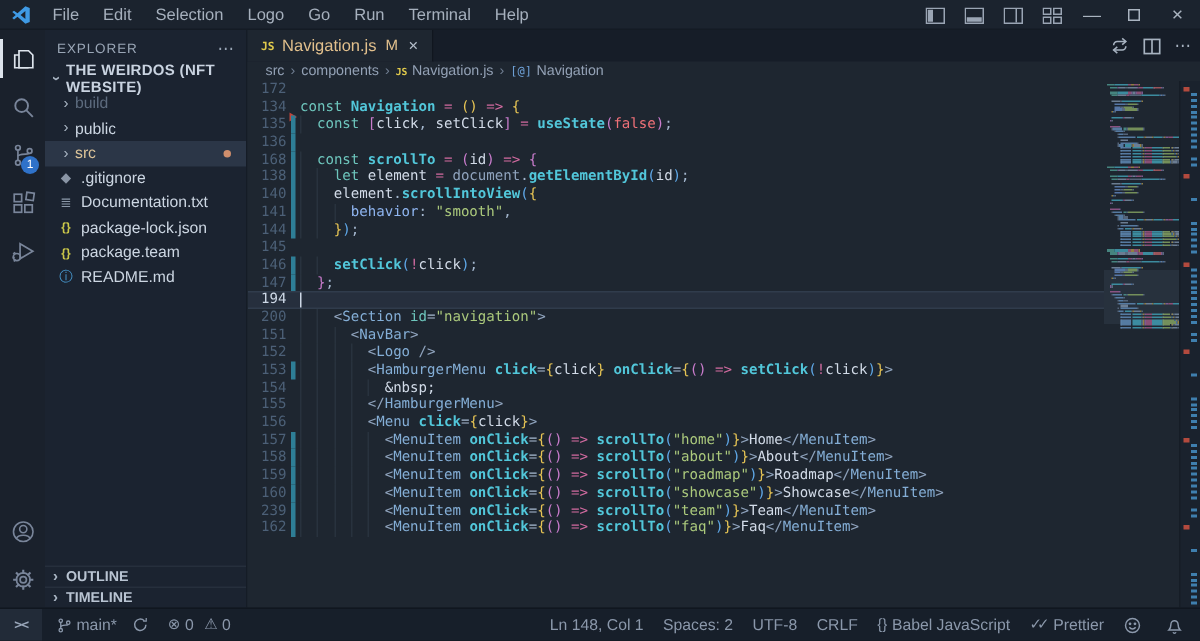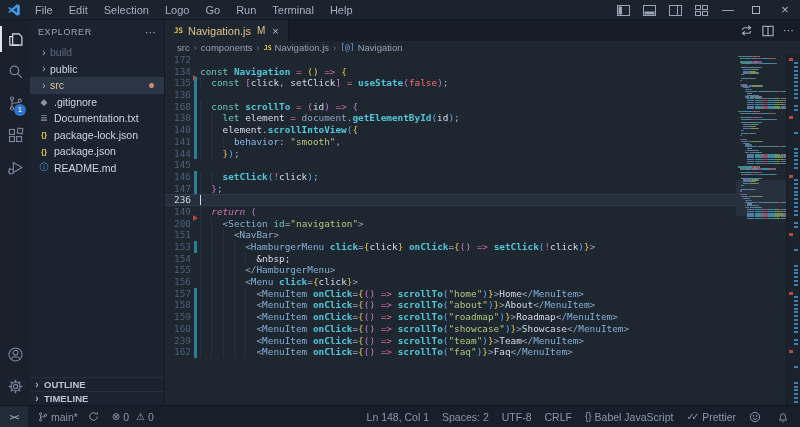--- a/index.html
+++ b/index.html
@@ -229,20 +229,24 @@
             </svg>
         </div>
       </div>
     </div>
 
     <div class="sidebar">
       <div class="sb-header">
         <span class="t">EXPLORER</span>
         <span class="dots">⋯</span>
       </div>
+      <div class="sb-section">
+        <span class="chev down">›</span>
+        <span>THE WEIRDOS (NFT WEBSITE)</span>
+      </div>
       <div id="explorer">
           <div class="sb-item dimmed">
             <span class="chev">›</span>
             <span class="lbl">build</span>
           </div>
           <div class="sb-item">
             <span class="chev">›</span>
             <span class="lbl">public</span>
           </div>
           <div class="sb-item selected">
@@ -257,21 +261,21 @@
           <div class="sb-item">
             <span class="fico" style="color: rgb(139, 152, 169);">≣</span>
             <span class="lbl">Documentation.txt</span>
           </div>
           <div class="sb-item">
             <span class="fico" style="color: rgb(203, 200, 74); font-weight: bold; font-size: 8px;">{}</span>
             <span class="lbl">package-lock.json</span>
           </div>
           <div class="sb-item">
             <span class="fico" style="color: rgb(203, 200, 74); font-weight: bold; font-size: 8px;">{}</span>
-            <span class="lbl">package.json</span>
+            <span class="lbl">package.team</span>
           </div>
           <div class="sb-item">
             <span class="fico" style="color: rgb(74, 159, 216);">ⓘ</span>
             <span class="lbl">README.md</span>
           </div>
         </div>
       <div class="sb-bottom">
         <div class="sb-sec2">
           <span class="chev">›</span>
           <span>OUTLINE</span>
@@ -376,38 +380,38 @@
               <span class="ln">146</span>
               <span class="gut g-mod"></span>
               <span class="lt"><span class="guide" style="left: 0ch;"></span><span class="guide" style="left: 2ch;"></span><span class="tk-ws">    </span><span class="tk-fn">setClick</span><span class="tk-b3">(</span><span class="tk-op">!</span><span class="tk-id">click</span><span class="tk-b3">)</span><span class="tk-pu">;</span></span>
             </div>
             <div class="line">
               <span class="ln">147</span>
               <span class="gut g-mod"></span>
               <span class="lt"><span class="guide" style="left: 0ch;"></span><span class="tk-ws">  </span><span class="tk-b2">}</span><span class="tk-pu">;</span></span>
             </div>
             <div class="line cur">
-              <span class="ln">236</span>
+              <span class="ln">194</span>
               <span class="gut"></span>
               <span class="lt"></span>
-            </div>
-            <div class="line">
-              <span class="ln">149</span>
-              <span class="gut g-del"></span>
-              <span class="lt"><span class="guide" style="left: 0ch;"></span><span class="tk-ws">  </span><span class="tk-ctl">return </span><span class="tk-b2">(</span></span>
             </div>
             <div class="line">
               <span class="ln">200</span>
               <span class="gut"></span>
               <span class="lt"><span class="guide" style="left: 0ch;"></span><span class="guide" style="left: 2ch;"></span><span class="tk-ws">    </span><span class="tk-dim">&lt;</span><span class="tk-tag">Section</span><span class="tk-ws"> </span><span class="tk-kw">id</span><span class="tk-pu">=</span><span class="tk-str">"navigation"</span><span class="tk-dim">&gt;</span></span>
             </div>
             <div class="line">
               <span class="ln">151</span>
               <span class="gut"></span>
               <span class="lt"><span class="guide" style="left: 0ch;"></span><span class="guide" style="left: 2ch;"></span><span class="guide" style="left: 4ch;"></span><span class="tk-ws">      </span><span class="tk-dim">&lt;</span><span class="tk-tag">NavBar</span><span class="tk-dim">&gt;</span></span>
+            </div>
+            <div class="line">
+              <span class="ln">152</span>
+              <span class="gut"></span>
+              <span class="lt"><span class="guide" style="left: 0ch;"></span><span class="guide" style="left: 2ch;"></span><span class="guide" style="left: 4ch;"></span><span class="guide" style="left: 6ch;"></span><span class="tk-ws">        </span><span class="tk-dim">&lt;</span><span class="tk-tag">Logo</span><span class="tk-dim"> /&gt;</span></span>
             </div>
             <div class="line">
               <span class="ln">153</span>
               <span class="gut g-mod"></span>
               <span class="lt"><span class="guide" style="left: 0ch;"></span><span class="guide" style="left: 2ch;"></span><span class="guide" style="left: 4ch;"></span><span class="guide" style="left: 6ch;"></span><span class="tk-ws">        </span><span class="tk-dim">&lt;</span><span class="tk-tag">HamburgerMenu</span><span class="tk-ws"> </span><span class="tk-fn">click</span><span class="tk-pu">=</span><span class="tk-b1">{</span><span class="tk-id">click</span><span class="tk-b1">}</span><span class="tk-ws"> </span><span class="tk-fn">onClick</span><span class="tk-pu">=</span><span class="tk-b1">{</span><span class="tk-b2">()</span><span class="tk-op"> =&gt; </span><span class="tk-fn">setClick</span><span class="tk-b3">(</span><span class="tk-op">!</span><span class="tk-id">click</span><span class="tk-b3">)</span><span class="tk-b1">}</span><span class="tk-dim">&gt;</span></span>
             </div>
             <div class="line">
               <span class="ln">154</span>
               <span class="gut"></span>
               <span class="lt"><span class="guide" style="left: 0ch;"></span><span class="guide" style="left: 2ch;"></span><span class="guide" style="left: 4ch;"></span><span class="guide" style="left: 6ch;"></span><span class="guide" style="left: 8ch;"></span><span class="tk-ws">          </span><span class="tk-id">&amp;nbsp;</span></span>

